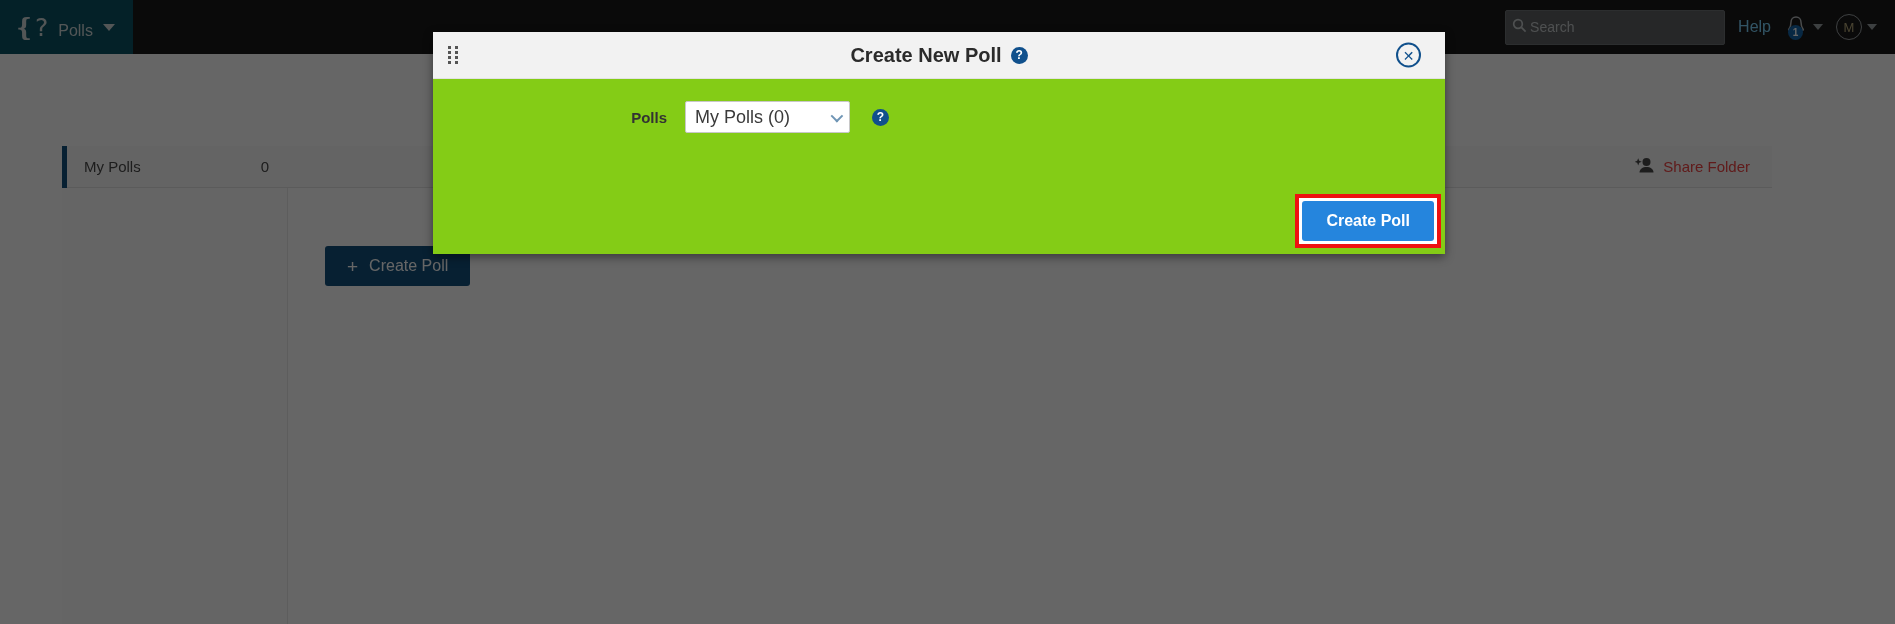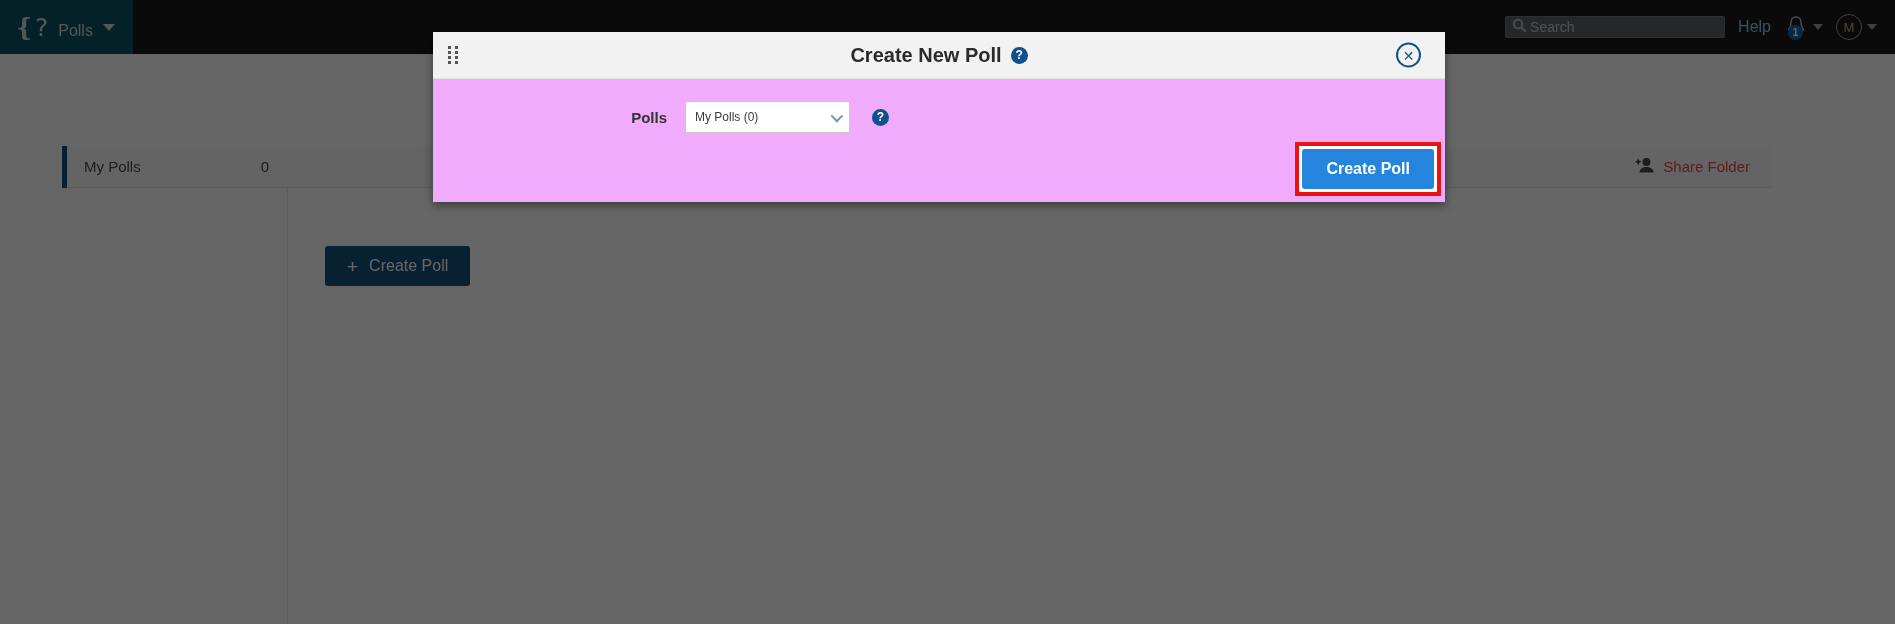--- a/index.html
+++ b/index.html
@@ -44,21 +44,21 @@
   .caret-down.sm {
     border-left-width: 5px; border-right-width: 5px; border-top-width: 6px;
     border-top-color: #9aa0a3;
   }
   .topbar-right {
     margin-left: auto;
     display: flex; align-items: center; gap: 13px;
     padding-right: 18px;
   }
   .search-box {
-    width: 220px; height: 22px;
+    width: 220px; height: 35px;
     background: #5f6365;
     border: 1px solid #6e7375;
     border-radius: 2px;
     display: flex; align-items: center;
     padding: 0 6px;
     gap: 3px;
   }
   .search-icon { flex: 0 0 auto; display: block; }
   .search-text { font-size: 14px; color: #c3c7c9; }
   .help-link { font-size: 16px; color: #7dd3fc; }
@@ -130,22 +130,22 @@
   
   .overlay {
     position: absolute; inset: 0;
     background: rgba(0,0,0,0.6);
   }
 
   
   .modal {
     position: absolute;
     left: 433px; top: 32px;
-    width: 1012px; height: 170px;
-    background: #f0abfc;
+    width: 1012px; height: 222px;
+    background: #84cc16;
     box-shadow: 0 3px 9px rgba(0,0,0,0.45);
   }
   .modal-header {
     position: relative;
     height: 47px;
     background: #f2f2f2;
     border-bottom: 1px solid #e2e2e2;
     display: flex; align-items: center; justify-content: center;
   }
   .drag-handle {
@@ -203,21 +203,21 @@
   }
   .select-wrap {
     width: 165px; height: 32px;
     border: 1px solid #c8c8c8;
     border-radius: 2px;
     display: flex; align-items: center;
     padding: 0 9px;
     background: #fff;
     cursor: pointer;
   }
-  .select-value { font-size: 12px; color: #3a3a3a; }
+  .select-value { font-size: 18px; color: #3a3a3a; }
   .chev {
     margin-left: auto;
     width: 9px; height: 9px;
     border-right: 2px solid #6f95b5;
     border-bottom: 2px solid #6f95b5;
     transform: rotate(45deg) translateY(-2px);
   }
   .field-help { margin-left: 22px; }
   .modal-footer {
     position: absolute; right: 0; bottom: 0;

